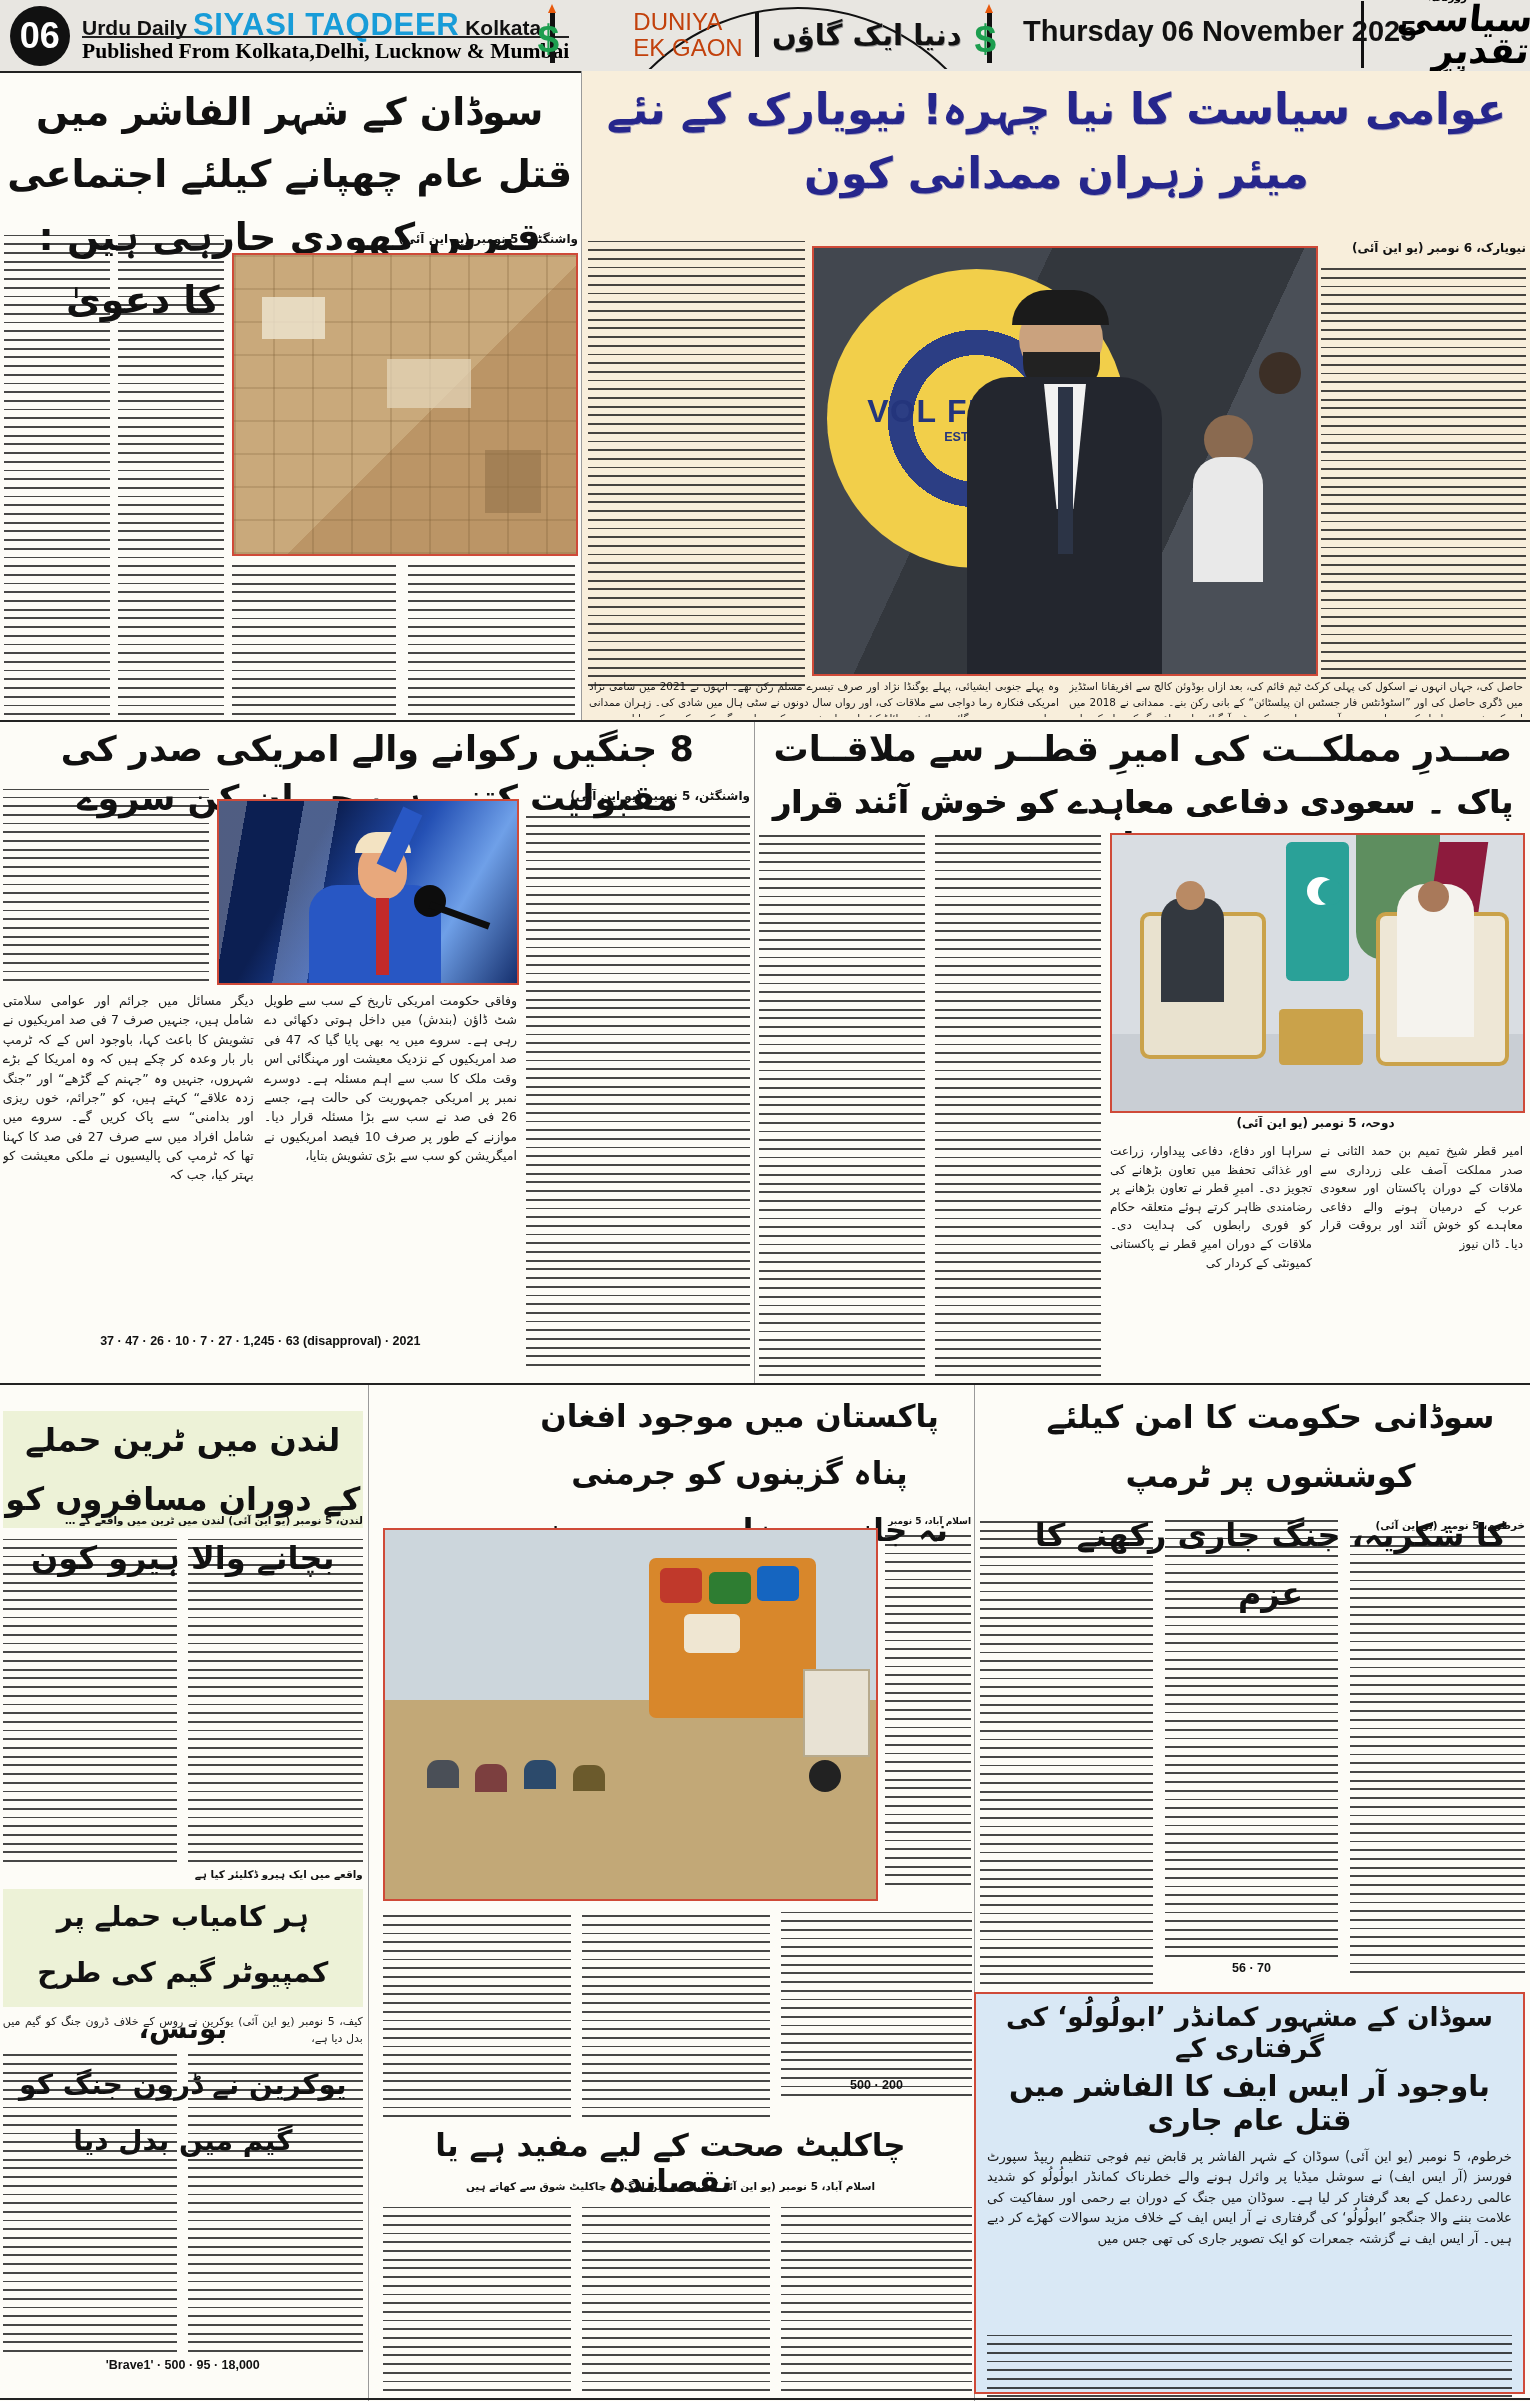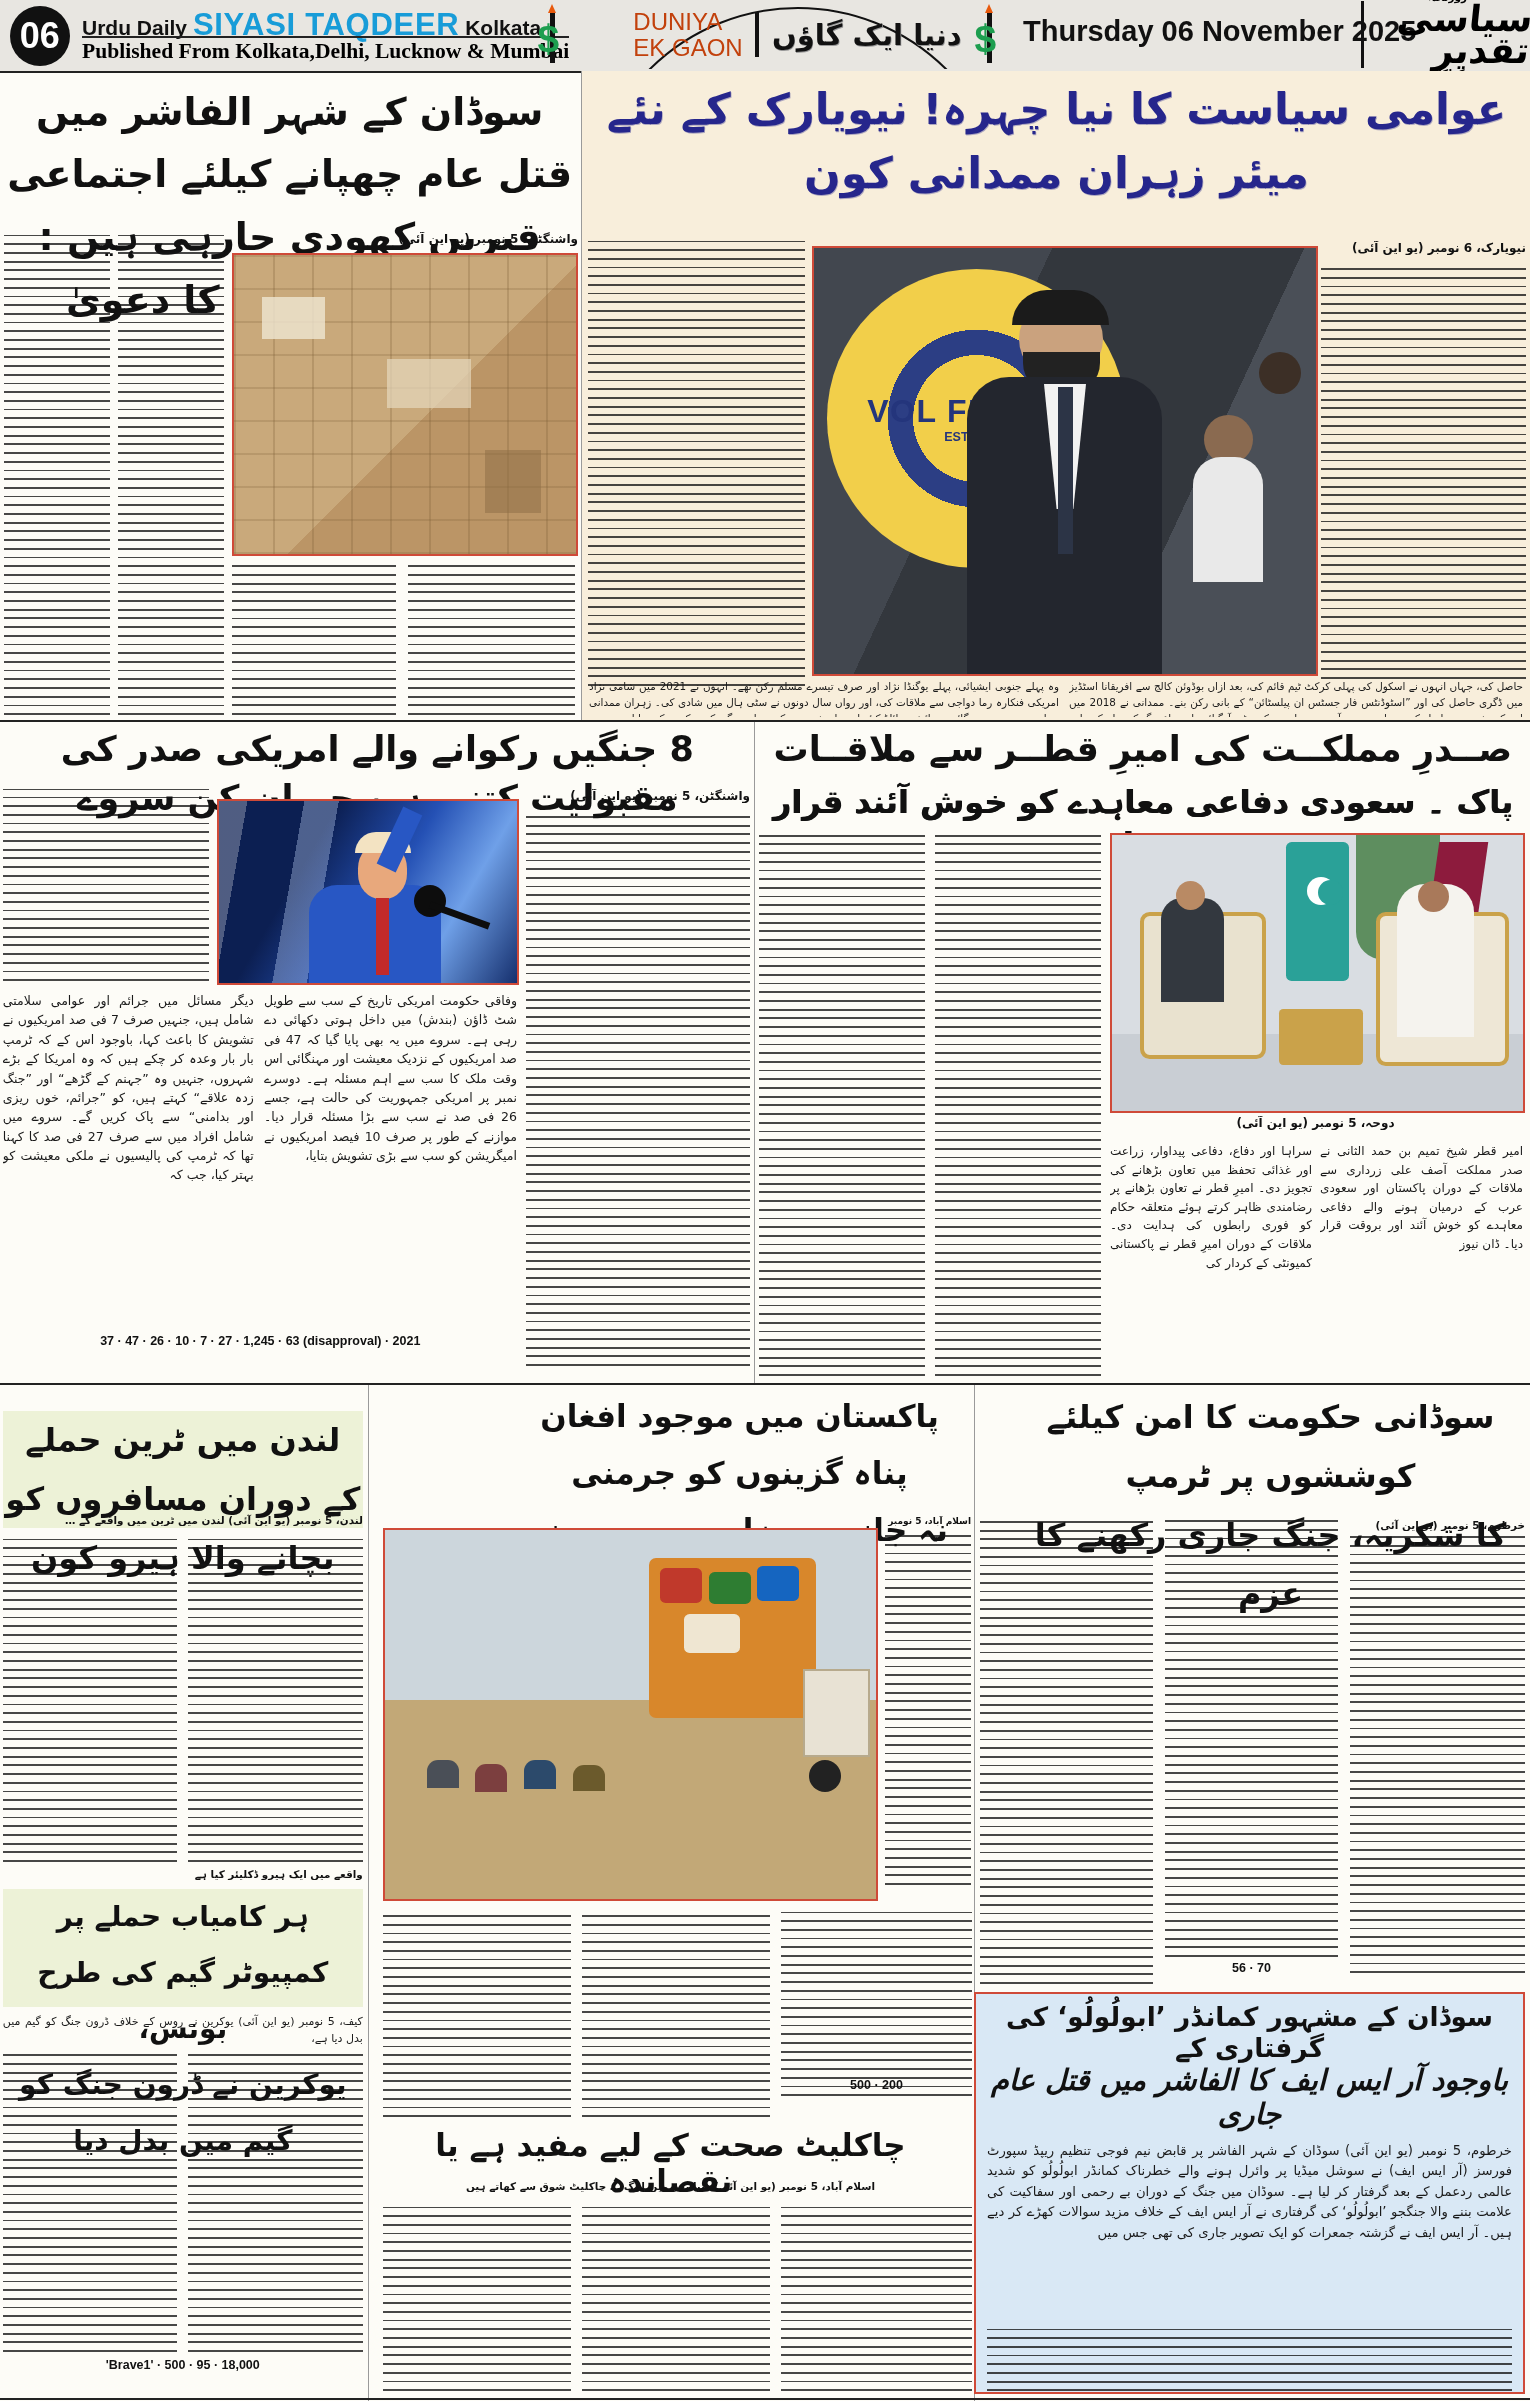--- a/index.html
+++ b/index.html
@@ -259,21 +259,21 @@
     <div class="abs" style="left:376px;top:134px;width:175px;height:465px;">
       <div class="ur dl" style="font-size:10.4px;">خرطوم، 5 نومبر (یو این آئی)</div>
       <div class="fl" style="height:438px;margin-top:4.2px;"></div>
     </div>
     <div class="abs fl" style="left:191px;top:134px;width:173px;height:438px;"></div>
     <div class="abs figs" style="left:191px;top:576px;width:173px;">56 · 70</div>
     <div class="abs fl" style="left:5.6px;top:134px;width:173px;height:465px;"></div>
 
     <div class="abs" style="left:0;top:607px;width:547px;height:398px;background:#d9e8f5;border:2.1px solid #cf4a38;">
       <div class="ur hl" style="margin-top:7px;font-size:26.4px;">سوڈان کے مشہور کمانڈر ’ابولُولُو‘ کی گرفتاری کے</div>
-      <div class="ur hl" style="margin-top:0;font-size:29px;font-style:italic;">باوجود آر ایس ایف کا الفاشر میں قتل عام جاری</div>
+      <div class="ur hl" style="margin-top:6px;font-size:29px;">باوجود آر ایس ایف کا الفاشر میں قتل عام جاری</div>
       <div class="ur excerpt" style="margin:9.7px 11px 0 11px;height:181px;font-size:13.2px;">خرطوم، 5 نومبر (یو این آئی) سوڈان کے شہر الفاشر پر قابض نیم فوجی تنظیم ریپڈ سپورٹ فورسز (آر ایس ایف) نے سوشل میڈیا پر وائرل ہونے والے خطرناک کمانڈر ابولُولُو کو شدید عالمی ردعمل کے بعد گرفتار کر لیا ہے۔ سوڈان میں جنگ کے دوران بے رحمی اور سفاکیت کی علامت بننے والا جنگجو ’ابولُولُو‘ کی گرفتاری نے آر ایس ایف کے خلاف مزید سوالات کھڑے کر دیے ہیں۔ آر ایس ایف نے گزشتہ جمعرات کو ایک تصویر جاری کی تھی جس میں</div>
       <div class="fl" style="margin:7px 11px 0 11px;height:97px;"></div>
 
     </div>
   </div>
 
   <div class="abs hr2" style="left:0;top:2398px;width:1531px;"></div>
 </div>
 
 

